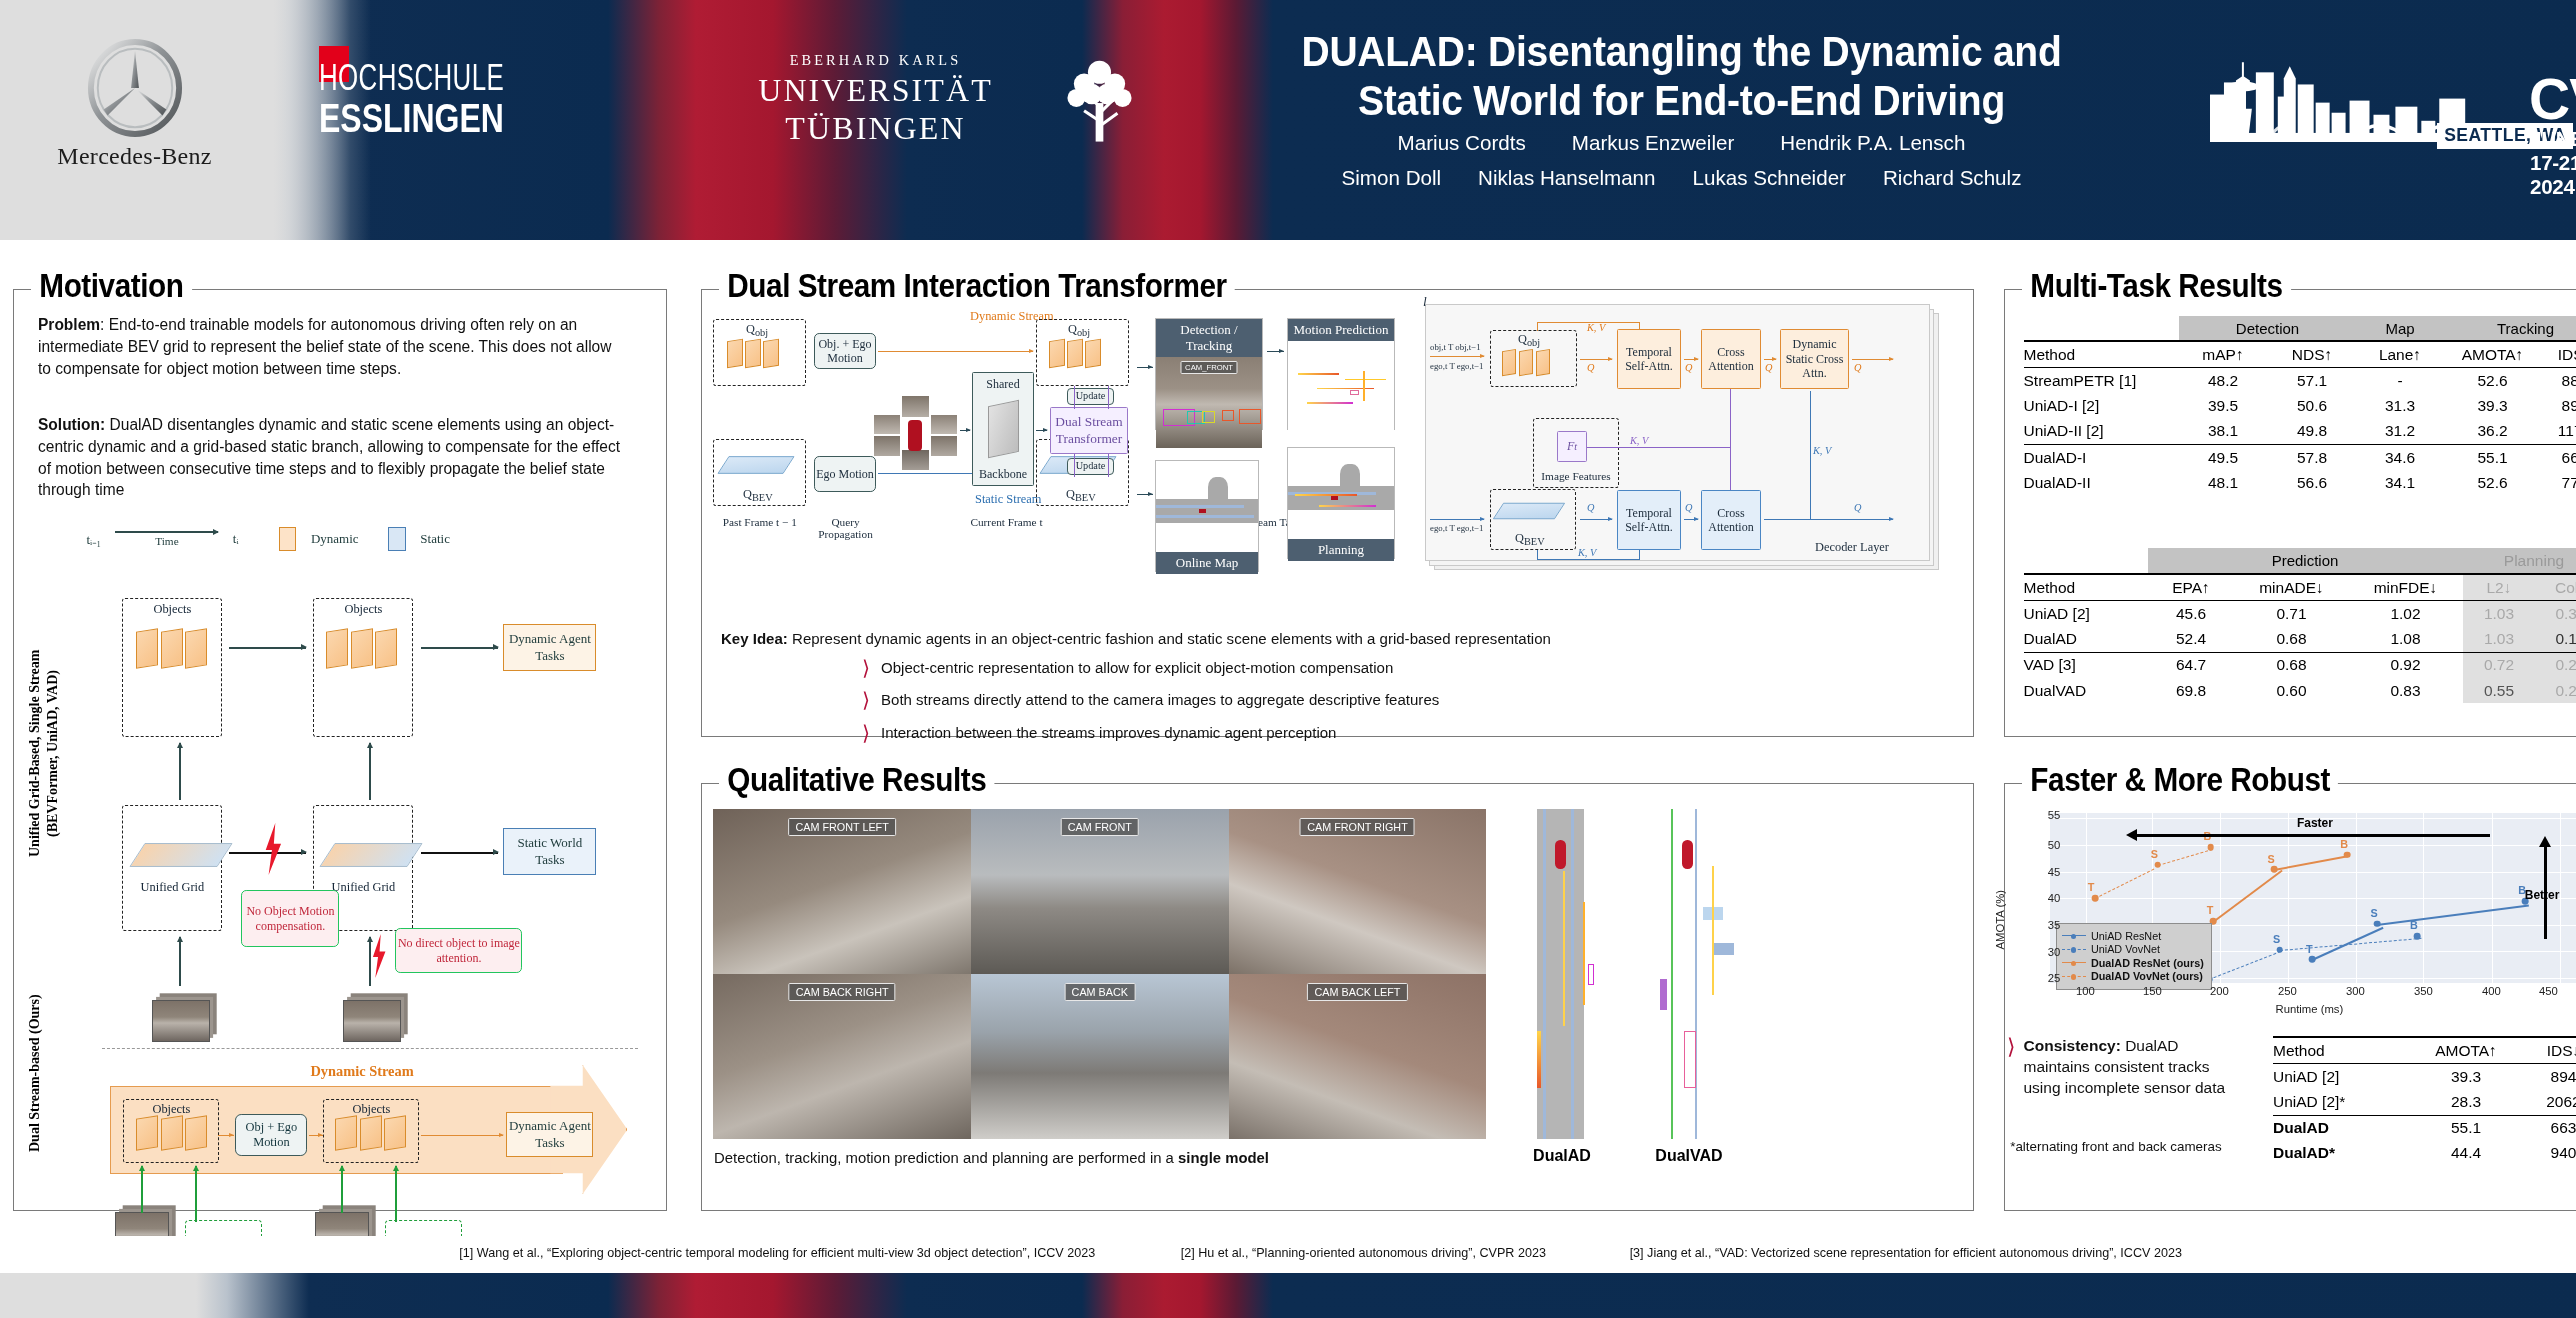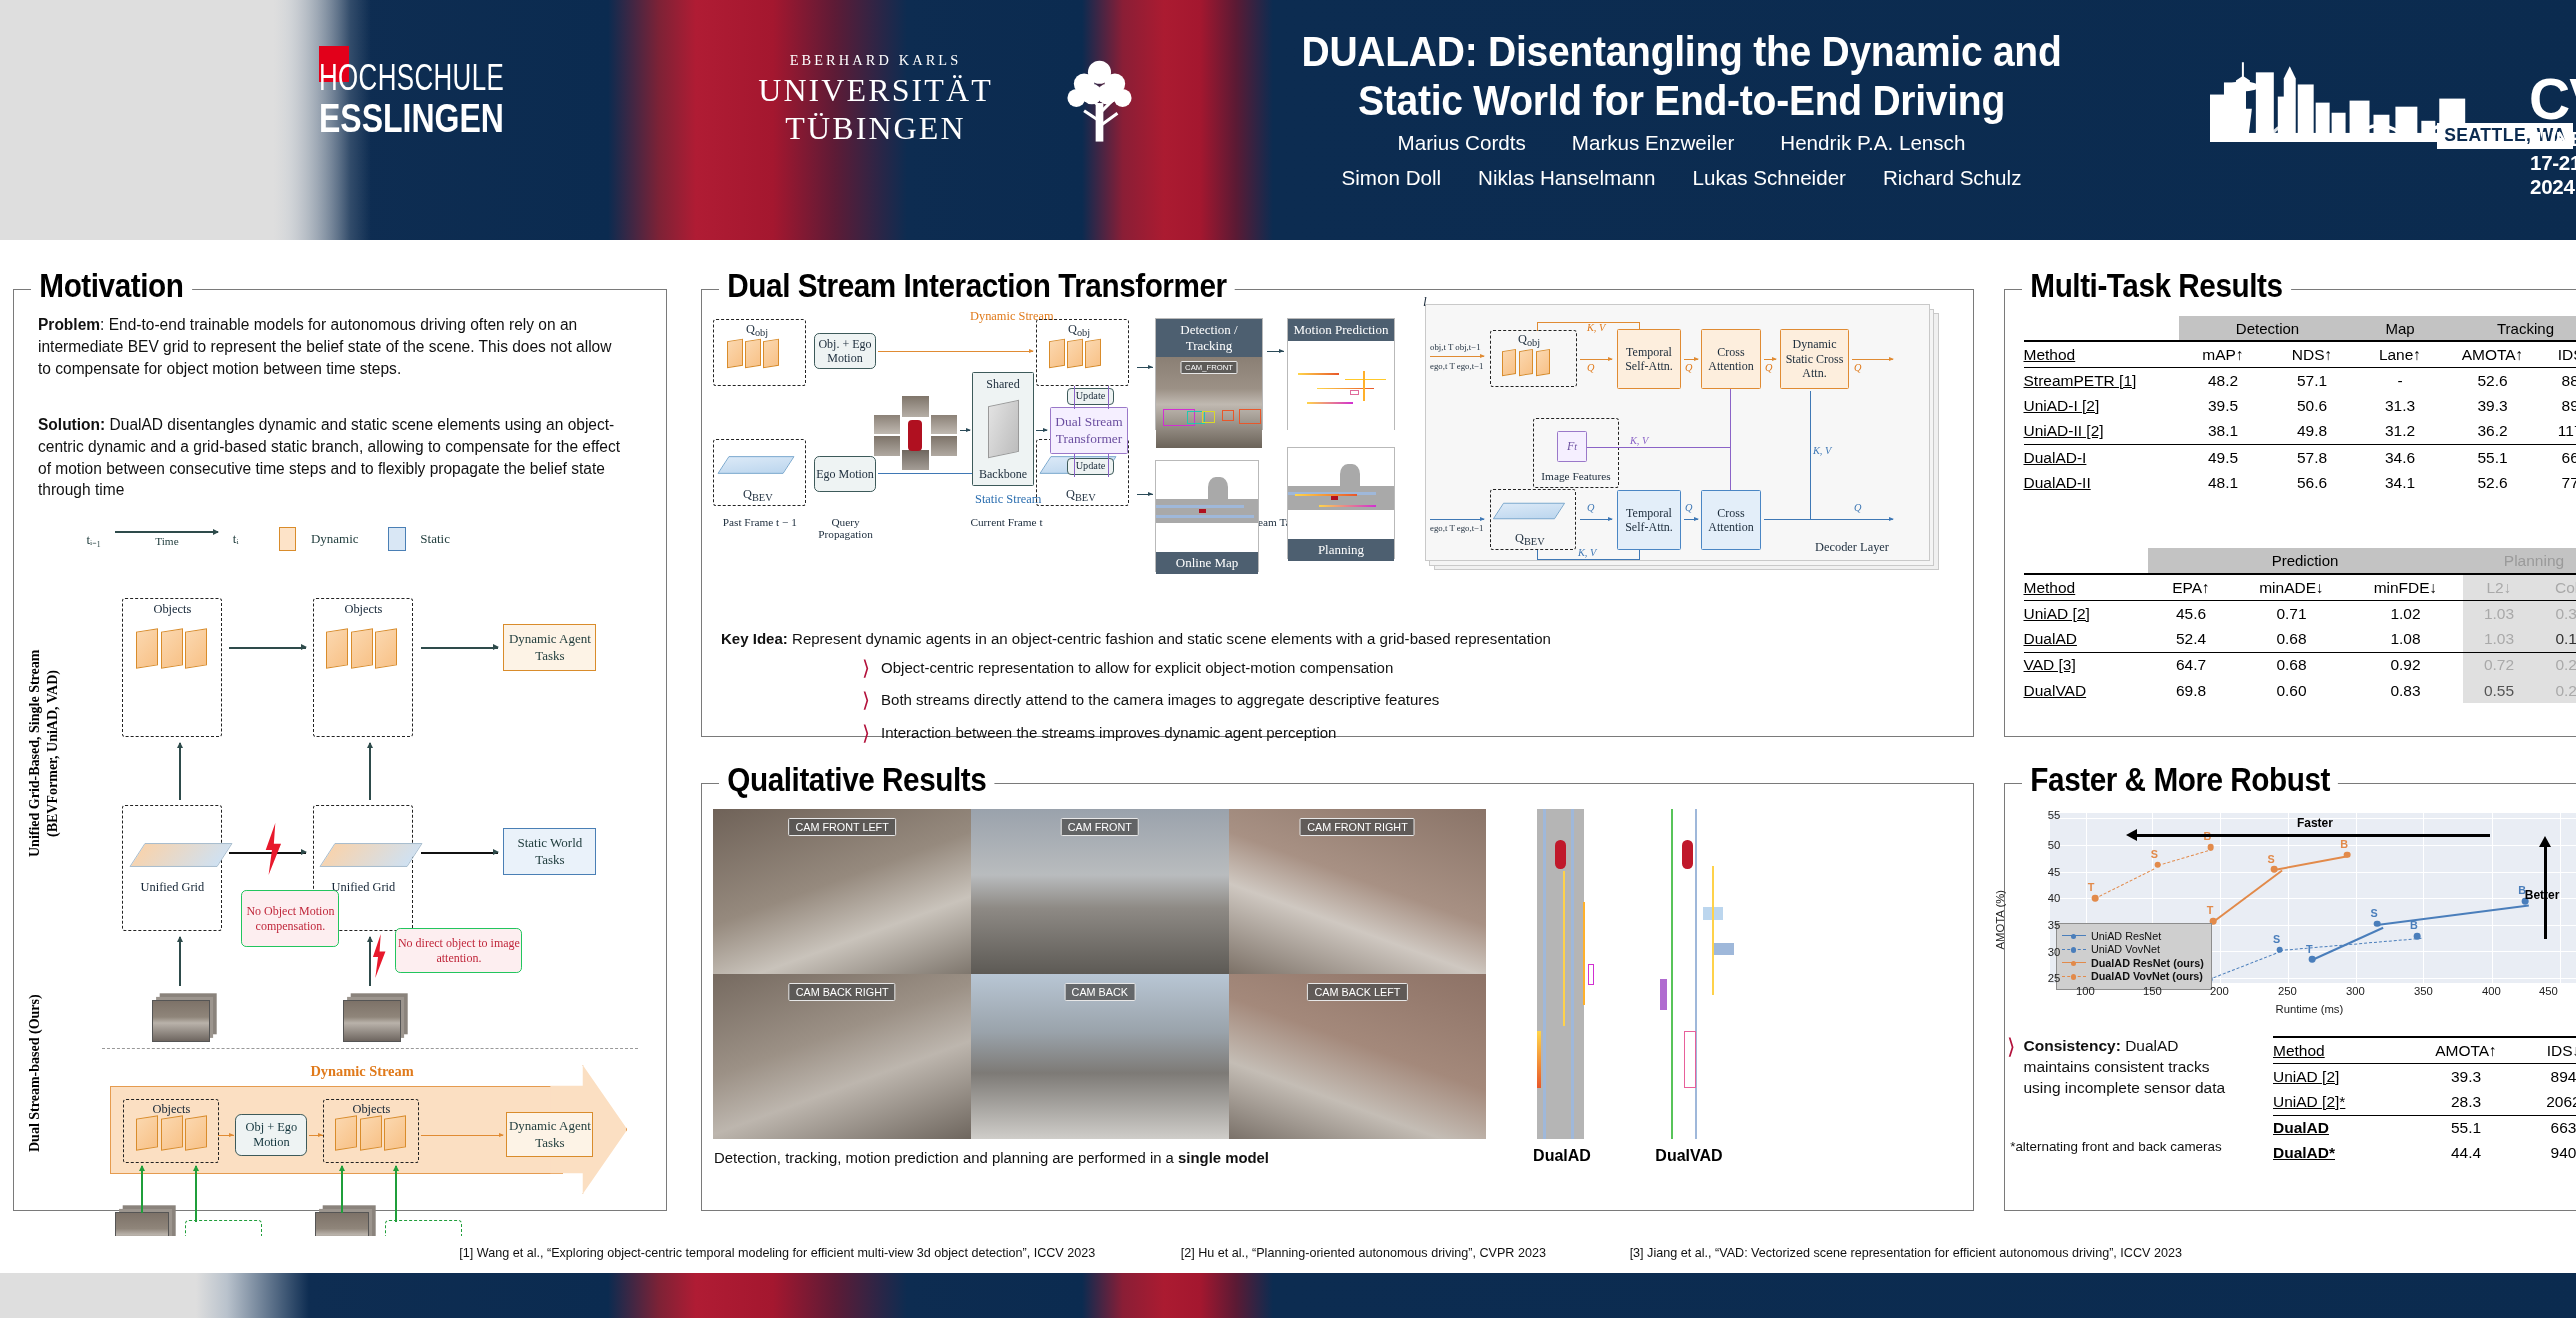--- a/index.html
+++ b/index.html
@@ -192,21 +192,21 @@
              transform-origin:left top;}
   .keyidea b{font-weight:700;}
   .bullets { position:absolute; left:160px; top:369px; }
   .bullet-row { display:flex; align-items:center; gap:11.3px; margin-bottom:14.4px; }
   .chev { color:#b3123c; font-size:20.6px; font-weight:300; line-height:0.8; font-family:"Liberation Serif", serif;}
   .bullet-txt { font-size:15.5px; color:#111; transform:scaleX(0.97); transform-origin:left center;}
 
   
   table.rt { border-collapse:collapse; font-size:15.5px; color:#000; }
   table.rt th, table.rt td { padding:3.6px 0; text-align:center; white-space:nowrap; font-weight:400; }
-  table.rt th.m, table.rt td.m { text-align:left;text-decoration:underline; }
+  table.rt th.m, table.rt td.m { text-align:left; }
   .grphdr { background:#c3c3c3; font-size:15px; }
   .rule-top td, .rule-top th { border-top:2.1px solid #000; }
   .rule-thin td, .rule-thin th { border-top:1px solid #000; }
   .bold-row td { font-weight:700; }
   .dim { color:#a9a9a9; }
   .dimcell { background:#e0e0e0; }
   .dimhdr { background:#c3c3c3; color:#9a9a9a; }
 
   #mtr-t1 { position:absolute; left:18.5px; top:26px; }
   #mtr-t2 { position:absolute; left:18.5px; top:258px; }
@@ -258,20 +258,39 @@
   #cons-chev { position:absolute; left:2.1px; top:250px; color:#b3123c; font-size:21.6px; font-family:"Liberation Serif",serif;}
   #cons-foot { position:absolute; left:5.2px; top:355px; font-size:13.4px; color:#111;}
   #cons-table { position:absolute; left:268px; top:252px; }
 </style>
 </head>
 <body>
 
 <div id="header">
   <div id="hdr-grad-fade"></div>
 
+  <div class="logo-mb">
+    <div class="mb-star">
+      <svg width="98" height="98" viewBox="0 0 100 100">
+        <defs>
+            <linearGradient id="mbg" x1="0" y1="0" x2="1" y2="1">
+          <stop offset="0%" stop-color="#f2f2f2"></stop>
+              <stop offset="45%" stop-color="#8f9396"></stop>
+          <stop offset="100%" stop-color="#4f5356"></stop>
+            </linearGradient>
+          </defs>
+        <ellipse cx="50" cy="50" rx="45" ry="47" fill="none" stroke="url(#mbg)" stroke-width="6"></ellipse>
+        <ellipse cx="50" cy="50" rx="38" ry="40" fill="none" stroke="#b9bdbf" stroke-width="2"></ellipse>
+        <path d="M50 12 L54 50 L46 50 Z" fill="url(#mbg)"></path>
+        <path d="M50 50 L18 72 L22 78 Z" fill="url(#mbg)"></path>
+        <path d="M50 50 L82 72 L78 78 Z" fill="url(#mbg)"></path>
+      </svg>
+    </div>
+    <div class="mb-word">Mercedes-Benz</div>
+  </div>
 
   <div class="logo-hse">
     <div class="hse-flag"></div>
     <div class="hse-l1">HOCHSCHULE</div>
     <div class="hse-l2">ESSLINGEN</div>
   </div>
 
   <div class="logo-tue">
     <div class="tue-l0">EBERHARD KARLS</div>
     <div class="tue-l1">UNIVERSITÄT</div>

